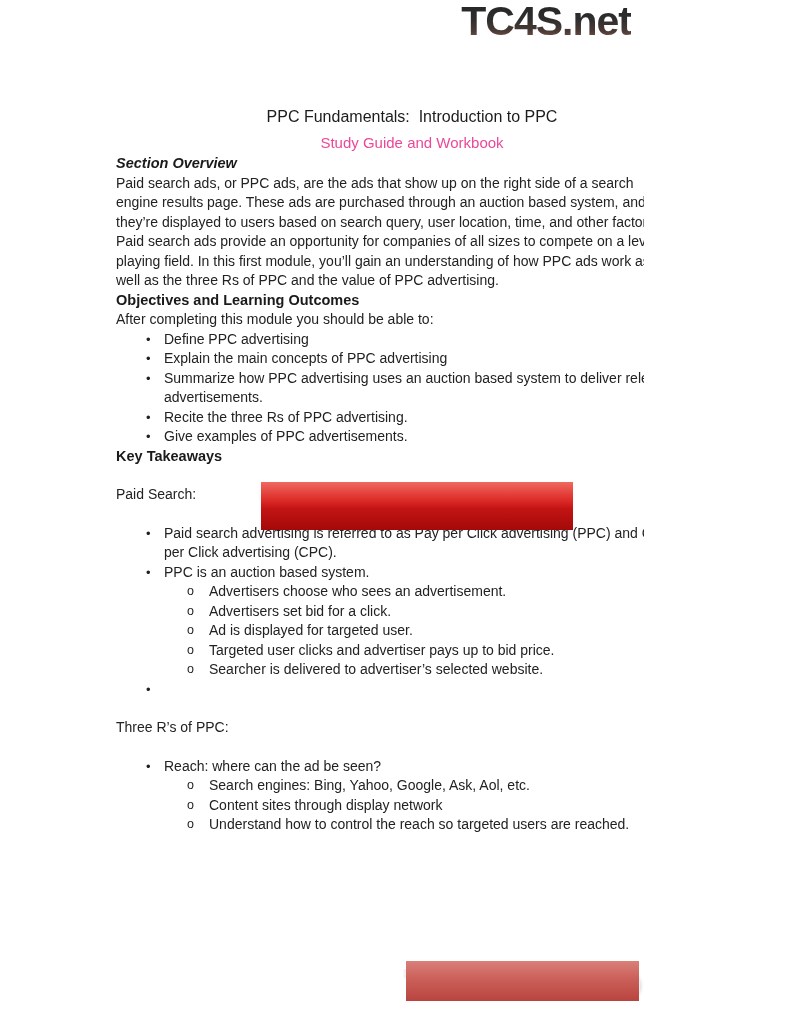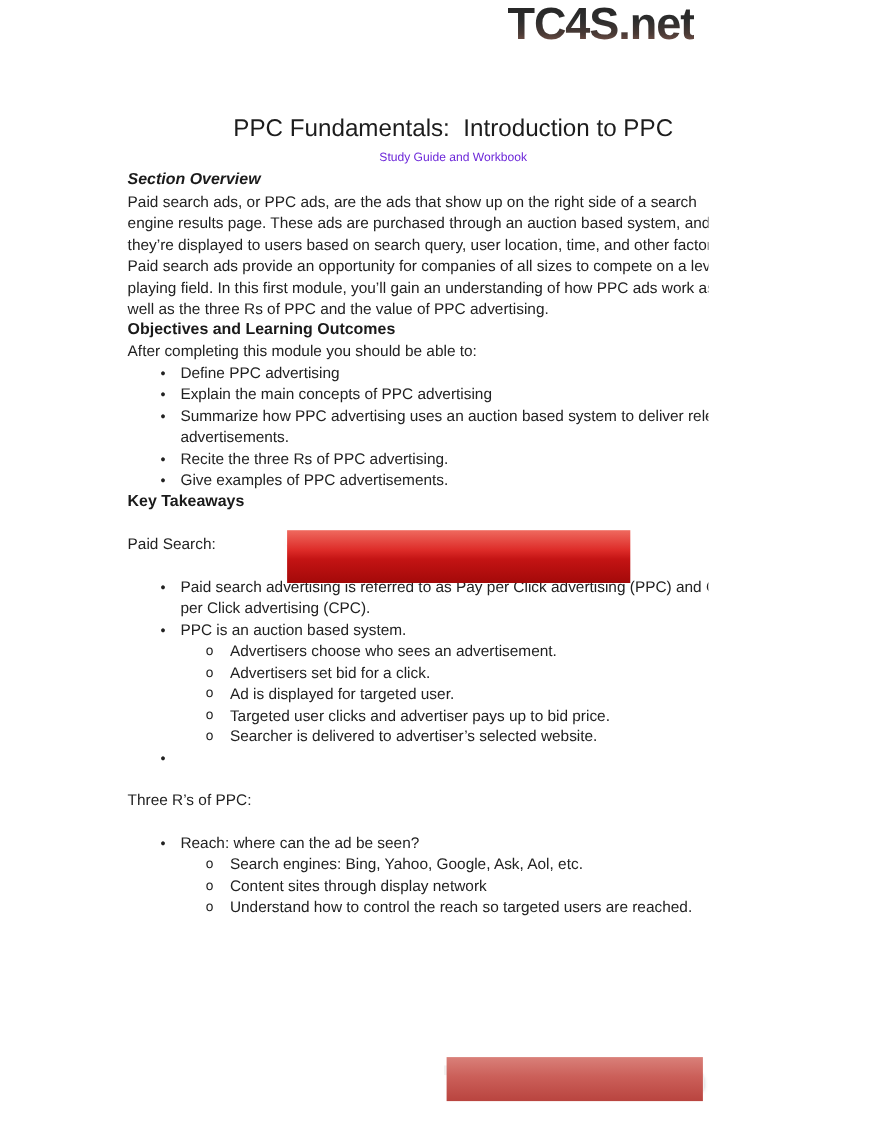--- a/index.html
+++ b/index.html
@@ -22,26 +22,26 @@
     white-space:nowrap;
   }
 
   
   .content{
     position:absolute; left:116px; top:102px; width:592px;
     font-size:14px; line-height:19.5px;
   }
   .doc-title{
     margin:0; text-align:center; font-weight:400;
-    font-size:22px; line-height:30px; color:#1c1c1c;
+    font-size:16px; line-height:30px; color:#1c1c1c;
     white-space:pre-wrap;
   }
   .doc-subtitle{
     margin:0; text-align:center; font-weight:400;
-    font-size:11px; line-height:22px; color:#6d28d9;
+    font-size:15px; line-height:22px; color:#ec4899;
   }
   h3.sec{
     margin:0; font-size:14.5px; line-height:19.5px;
     font-weight:bold; color:#1a1a1a;
   }
   .mt-overview{margin-top:23px;font-style:italic;}
   .mt-objectives{margin-top:31px;}
   .mt-takeaways{margin-top:38px;}
   p.body{margin:0; white-space:pre-line;}
   p.label{margin:19px 0 0 0;}

